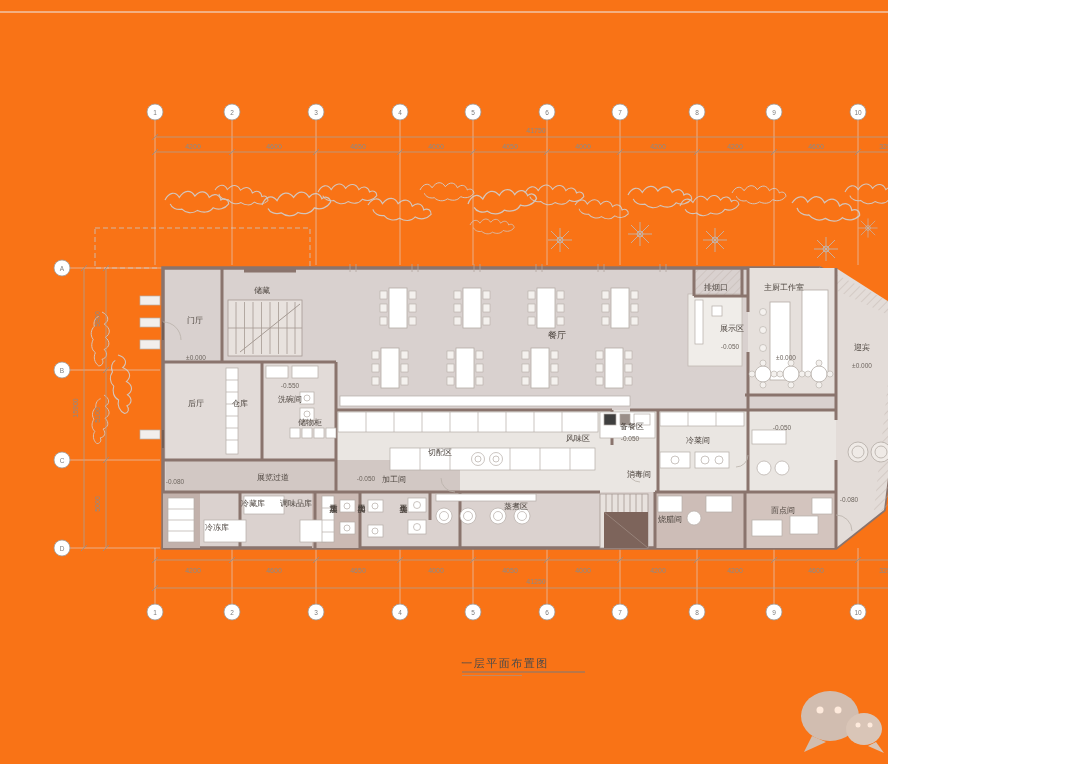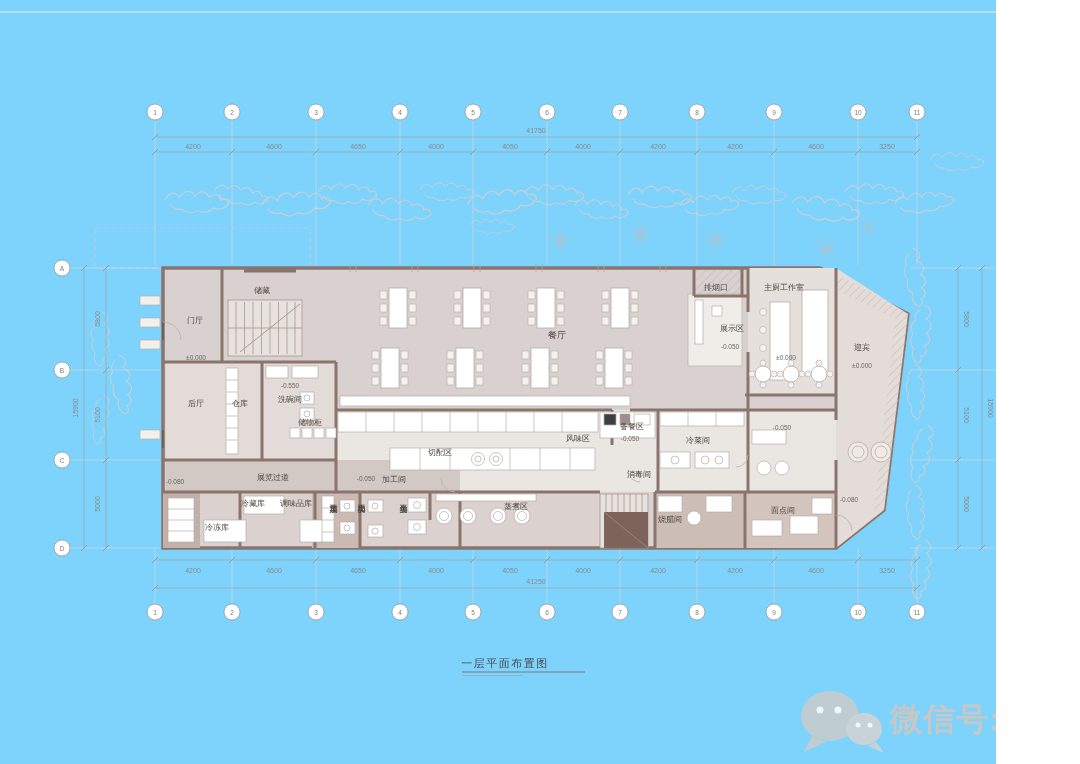--- a/index.html
+++ b/index.html
@@ -1,16 +1,16 @@
 <!DOCTYPE html>
 <html><head>
 <meta charset="utf-8">
 <style>
   html,body{margin:0;padding:0;background:#ffffff;}
-  .page{position:relative;width:996px;height:764px;background:#7dd3fc;overflow:hidden;
+  .page{position:relative;width:888px;height:764px;background:#f97316;overflow:hidden;
         font-family:"Liberation Sans", sans-serif;}
   svg{position:absolute;left:0;top:0;}
   text{font-family:"Liberation Sans", sans-serif;fill:#4d453f;}
   .dim{font-size:7px;fill:#8a8a8a;}
   .bub{font-size:6.5px;fill:#7c7c7c;}
   .room{font-size:9px;}
   .rooms{font-size:8px;}
   .elev{font-size:6.5px;fill:#6e665f;}
   .vtext{writing-mode:vertical-rl;text-orientation:upright;font-size:8px;}
   .title-txt{font-size:11px;letter-spacing:1.5px;fill:#4a4a4a;}

